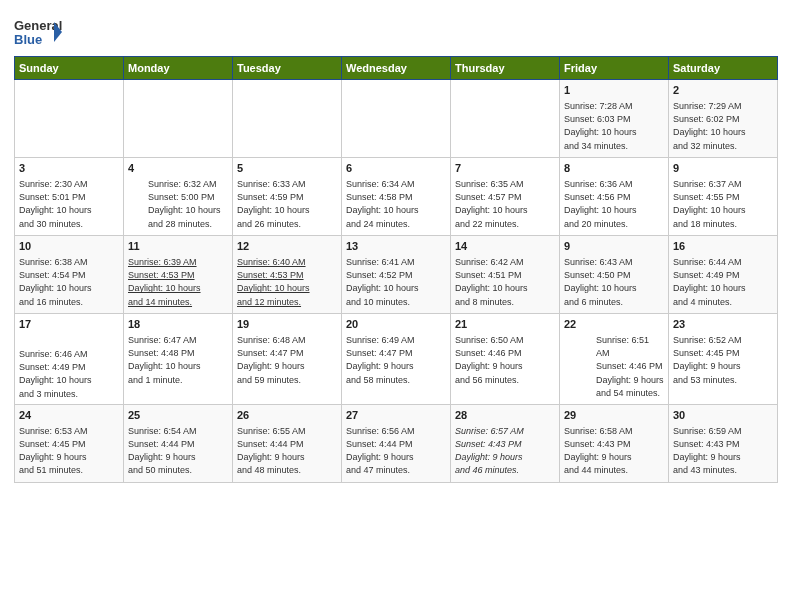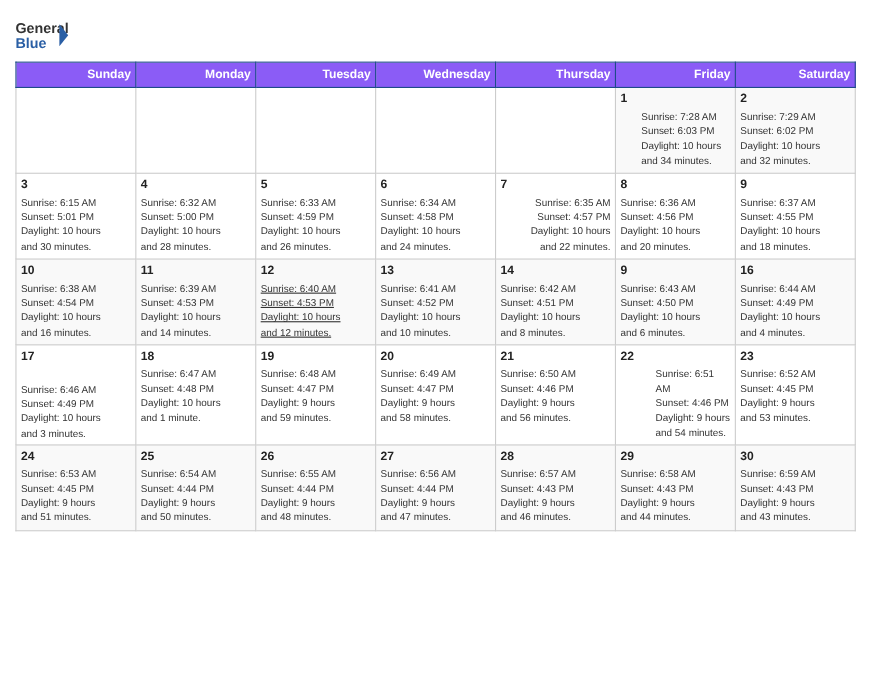--- a/index.html
+++ b/index.html
@@ -39,26 +39,26 @@
       font-size: 13px;
       color: #555;
       margin-top: 2px;
     }
     table {
       width: 100%;
       border-collapse: collapse;
       table-layout: fixed;
     }
     thead tr th {
-      background-color: #8b5cf6;
+      background-color: #4d7c0f;
       color: #fff;
       font-size: 11px;
       font-weight: bold;
       padding: 5px 4px;
-      text-align: right;
+      text-align: left;
       border: 1px solid #1e4a8a;
     }
     tbody tr td {
       border: 1px solid #ccc;
       vertical-align: top;
       padding: 3px 4px;
       font-size: 9px;
       color: #333;
       line-height: 1.4;
       height: 78px;
@@ -114,65 +114,65 @@
     </thead>
     <tbody id="calendar-body">
     <tr>
           <td class="empty-cell"></td>
           <td class="empty-cell"></td>
           <td class="empty-cell"></td>
           <td class="empty-cell"></td>
           <td class="empty-cell"></td>
           <td>
             <div class="day-number">1</div>
-            <div class="day-info" style="white-space: pre-line; margin-left: 19px;">Sunrise: 7:28 AM
+            <div class="day-info" style="white-space: pre-line;">Sunrise: 7:28 AM
 Sunset: 6:03 PM
 Daylight: 10 hours
 and 34 minutes.</div>
           </td>
           <td>
             <div class="day-number">2</div>
             <div class="day-info" style="white-space: pre-line;">Sunrise: 7:29 AM
 Sunset: 6:02 PM
 Daylight: 10 hours
 and 32 minutes.</div>
           </td>
         </tr>
         <tr>
           <td>
             <div class="day-number">3</div>
-            <div class="day-info" style="white-space: pre-line;">Sunrise: 6:15 AM
+            <div class="day-info" style="white-space: pre-line;">Sunrise: 2:30 AM
 Sunset: 5:01 PM
 Daylight: 10 hours
 and 30 minutes.</div>
           </td>
           <td>
             <div class="day-number">4</div>
-            <div class="day-info" style="white-space: pre-line;">Sunrise: 6:32 AM
+            <div class="day-info" style="white-space: pre-line; margin-left: 20px;">Sunrise: 6:32 AM
 Sunset: 5:00 PM
 Daylight: 10 hours
 and 28 minutes.</div>
           </td>
           <td>
             <div class="day-number">5</div>
             <div class="day-info" style="white-space: pre-line;">Sunrise: 6:33 AM
 Sunset: 4:59 PM
 Daylight: 10 hours
 and 26 minutes.</div>
           </td>
           <td>
             <div class="day-number">6</div>
             <div class="day-info" style="white-space: pre-line;">Sunrise: 6:34 AM
 Sunset: 4:58 PM
 Daylight: 10 hours
 and 24 minutes.</div>
           </td>
           <td>
             <div class="day-number">7</div>
-            <div class="day-info" style="white-space: pre-line; text-align: right;">Sunrise: 6:35 AM
+            <div class="day-info" style="white-space: pre-line;">Sunrise: 6:35 AM
 Sunset: 4:57 PM
 Daylight: 10 hours
 and 22 minutes.</div>
           </td>
           <td>
             <div class="day-number">8</div>
             <div class="day-info" style="white-space: pre-line;">Sunrise: 6:36 AM
 Sunset: 4:56 PM
 Daylight: 10 hours
 and 20 minutes.</div>
@@ -188,21 +188,21 @@
         <tr>
           <td>
             <div class="day-number">10</div>
             <div class="day-info" style="white-space: pre-line;">Sunrise: 6:38 AM
 Sunset: 4:54 PM
 Daylight: 10 hours
 and 16 minutes.</div>
           </td>
           <td>
             <div class="day-number">11</div>
-            <div class="day-info" style="white-space: pre-line;">Sunrise: 6:39 AM
+            <div class="day-info" style="white-space: pre-line; text-decoration: underline;">Sunrise: 6:39 AM
 Sunset: 4:53 PM
 Daylight: 10 hours
 and 14 minutes.</div>
           </td>
           <td>
             <div class="day-number">12</div>
             <div class="day-info" style="white-space: pre-line; text-decoration: underline;">Sunrise: 6:40 AM
 Sunset: 4:53 PM
 Daylight: 10 hours
 and 12 minutes.</div>
@@ -311,21 +311,21 @@
           </td>
           <td>
             <div class="day-number">27</div>
             <div class="day-info" style="white-space: pre-line;">Sunrise: 6:56 AM
 Sunset: 4:44 PM
 Daylight: 9 hours
 and 47 minutes.</div>
           </td>
           <td>
             <div class="day-number">28</div>
-            <div class="day-info" style="white-space: pre-line;">Sunrise: 6:57 AM
+            <div class="day-info" style="white-space: pre-line; font-style: italic;">Sunrise: 6:57 AM
 Sunset: 4:43 PM
 Daylight: 9 hours
 and 46 minutes.</div>
           </td>
           <td>
             <div class="day-number">29</div>
             <div class="day-info" style="white-space: pre-line;">Sunrise: 6:58 AM
 Sunset: 4:43 PM
 Daylight: 9 hours
 and 44 minutes.</div>

